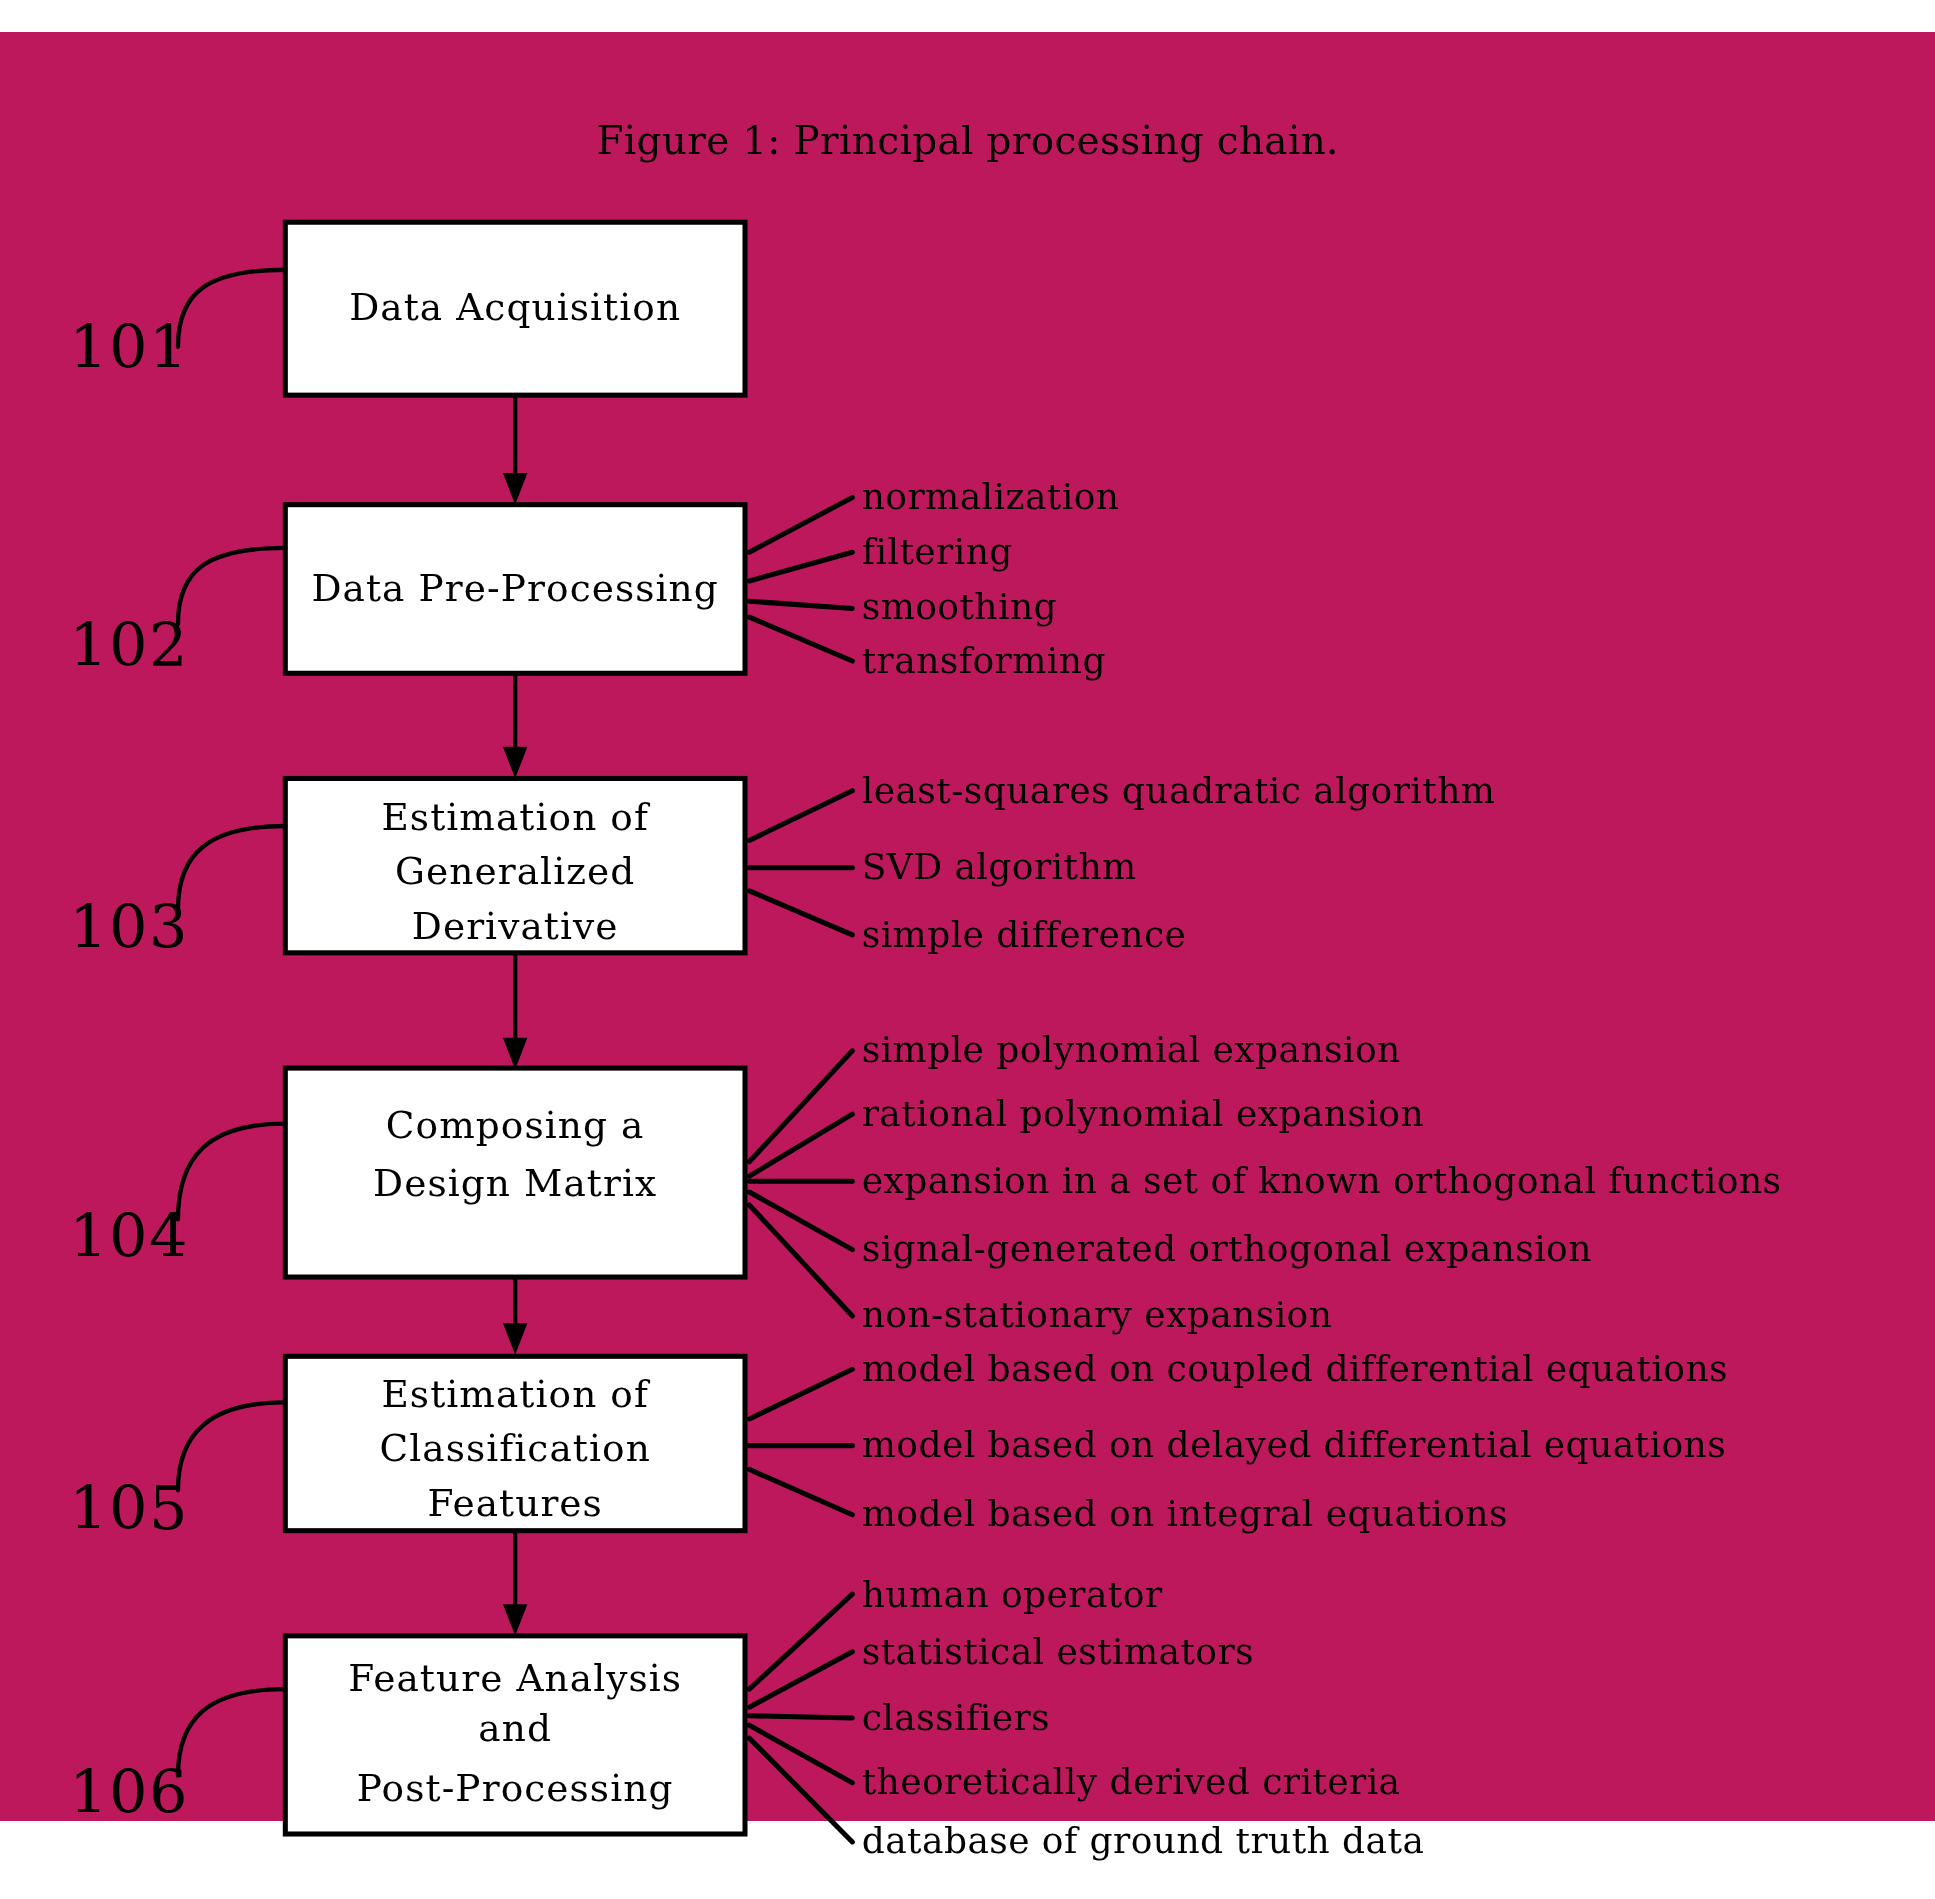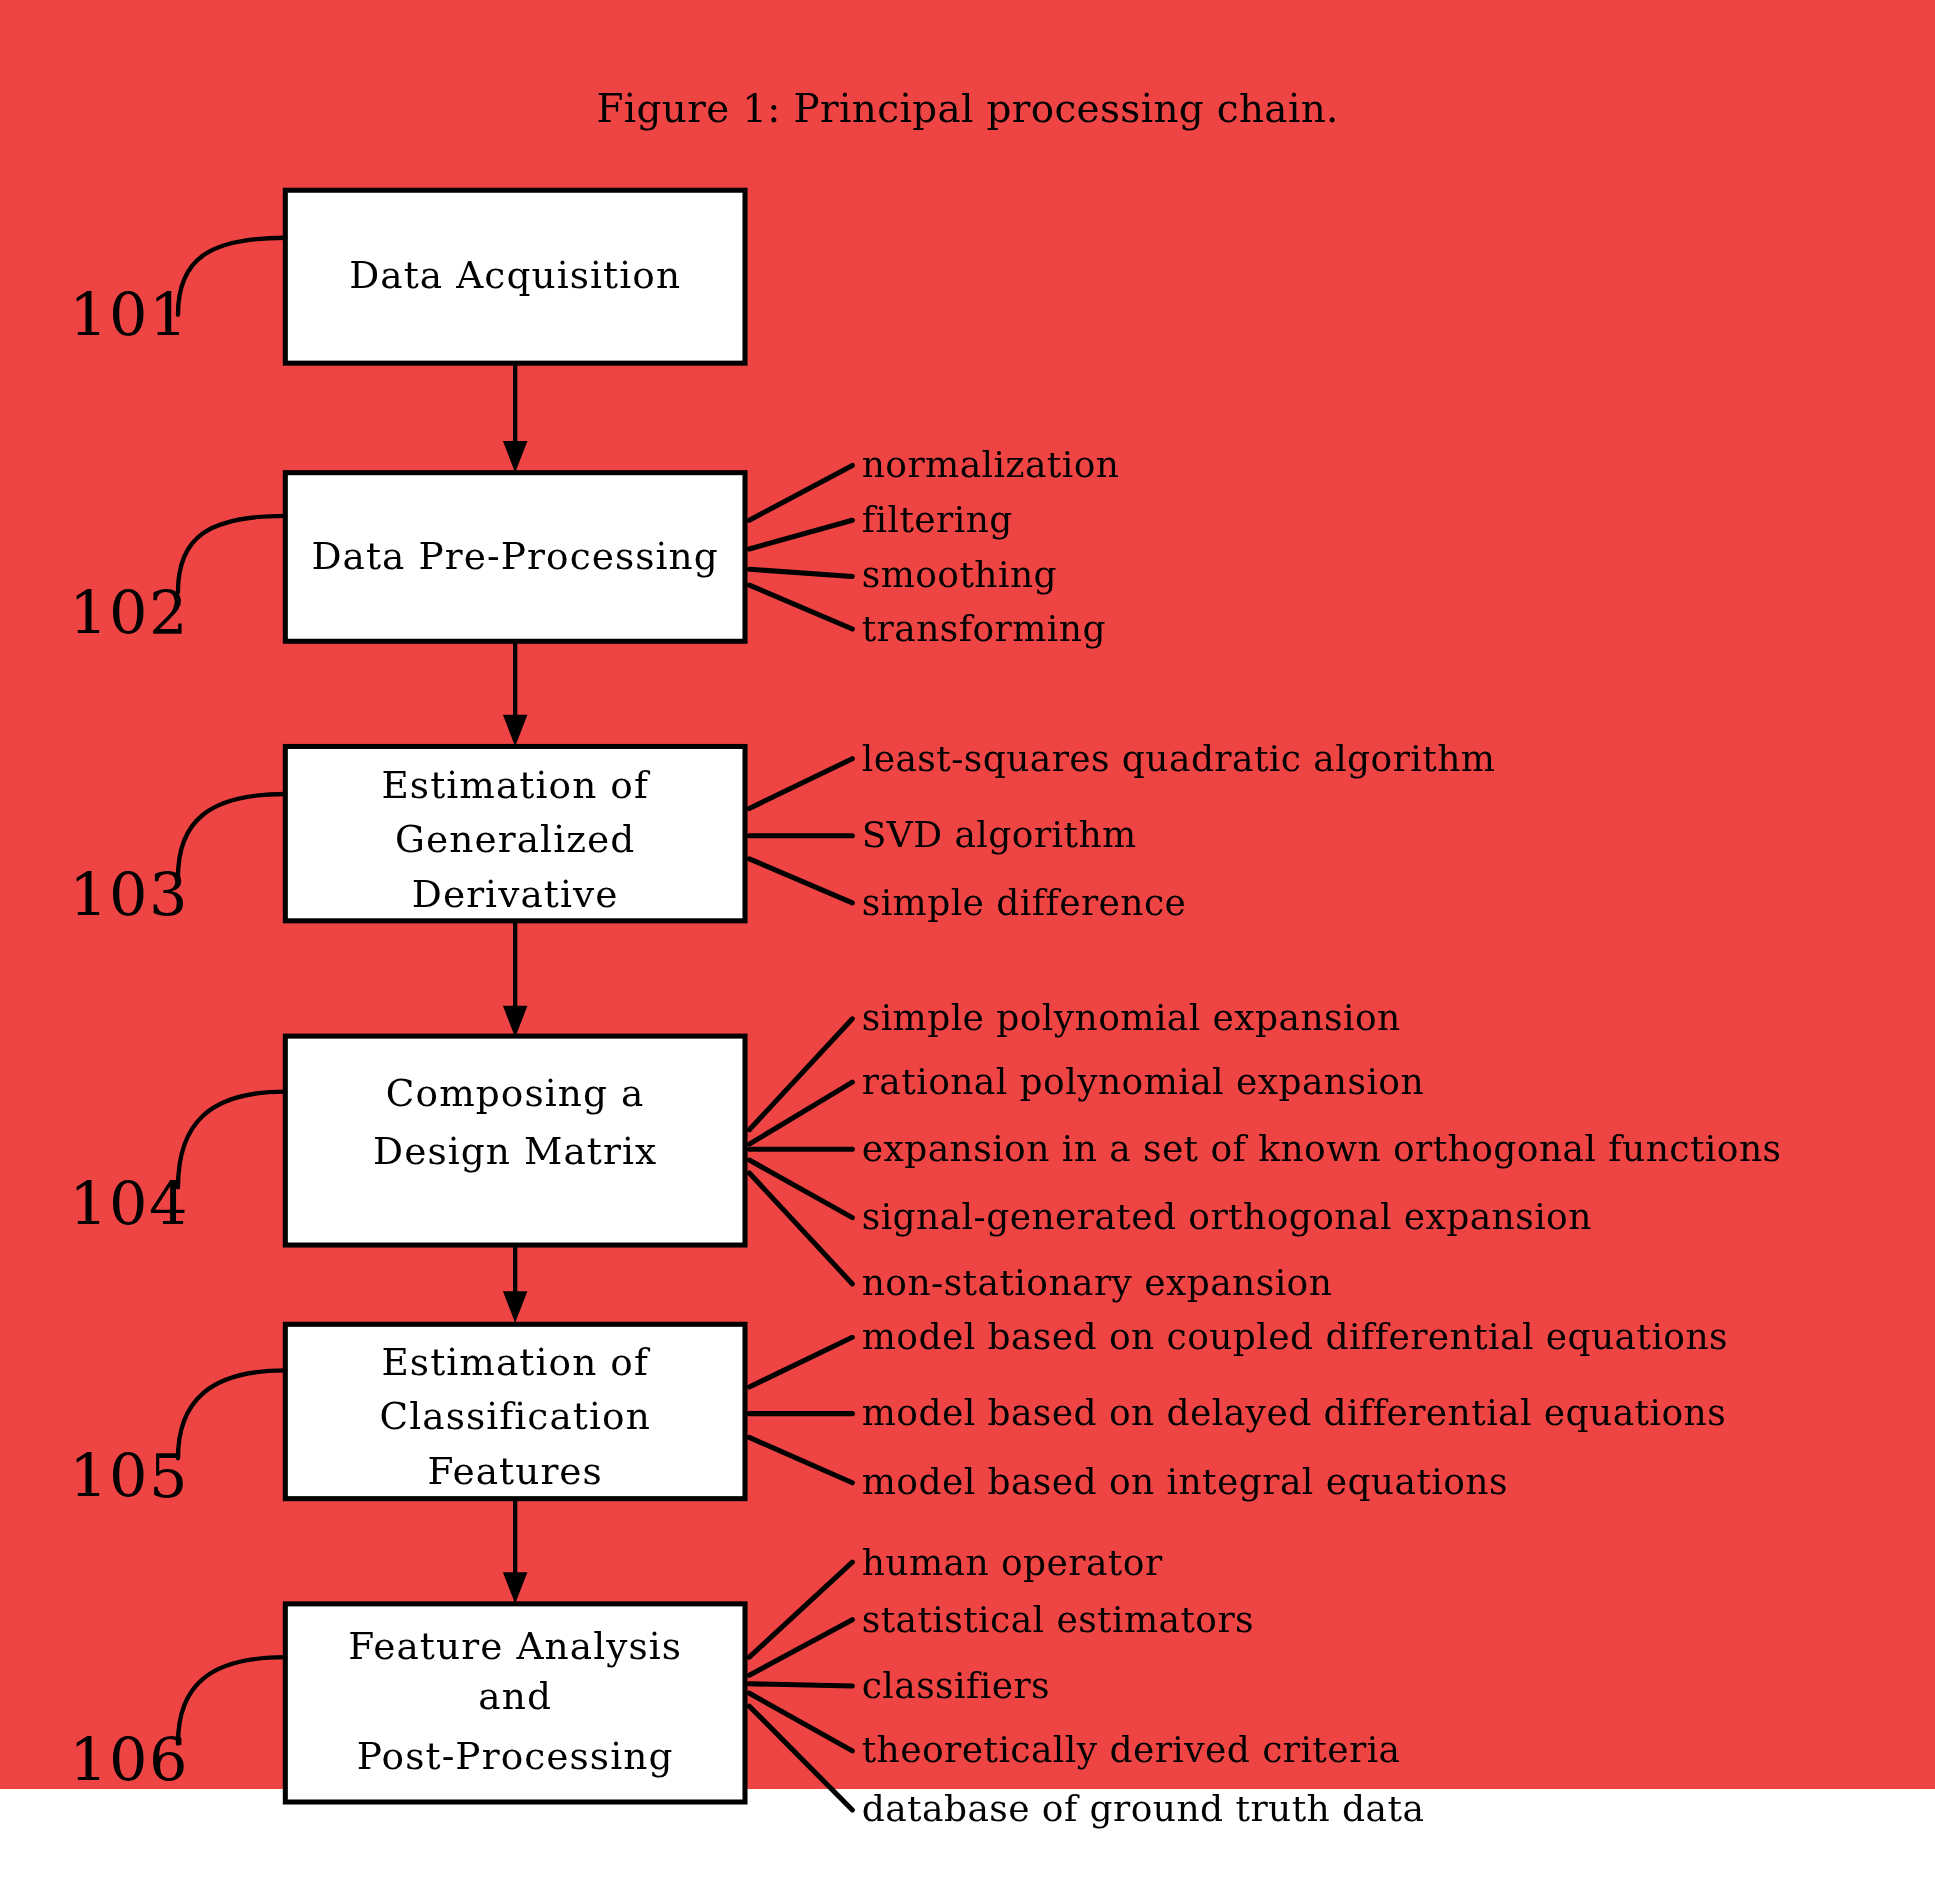--- a/index.html
+++ b/index.html
@@ -10,21 +10,22 @@
   body {
     width: 1936px;
     height: 1900px;
     overflow: hidden;
     font-family: "DejaVu Serif", serif;
   }
   #figure-root {
     position: relative;
     width: 1936px;
     height: 1789px;
-    background: #ef4444;
+    background: #be185d;
+    margin-top: 32px;
   }
   svg#diagram {
     position: absolute;
     top: 0;
     left: 0;
     width: 1936px;
     height: 1900px;
   }
   .fig-title {
     font-family: "DejaVu Serif", serif;

